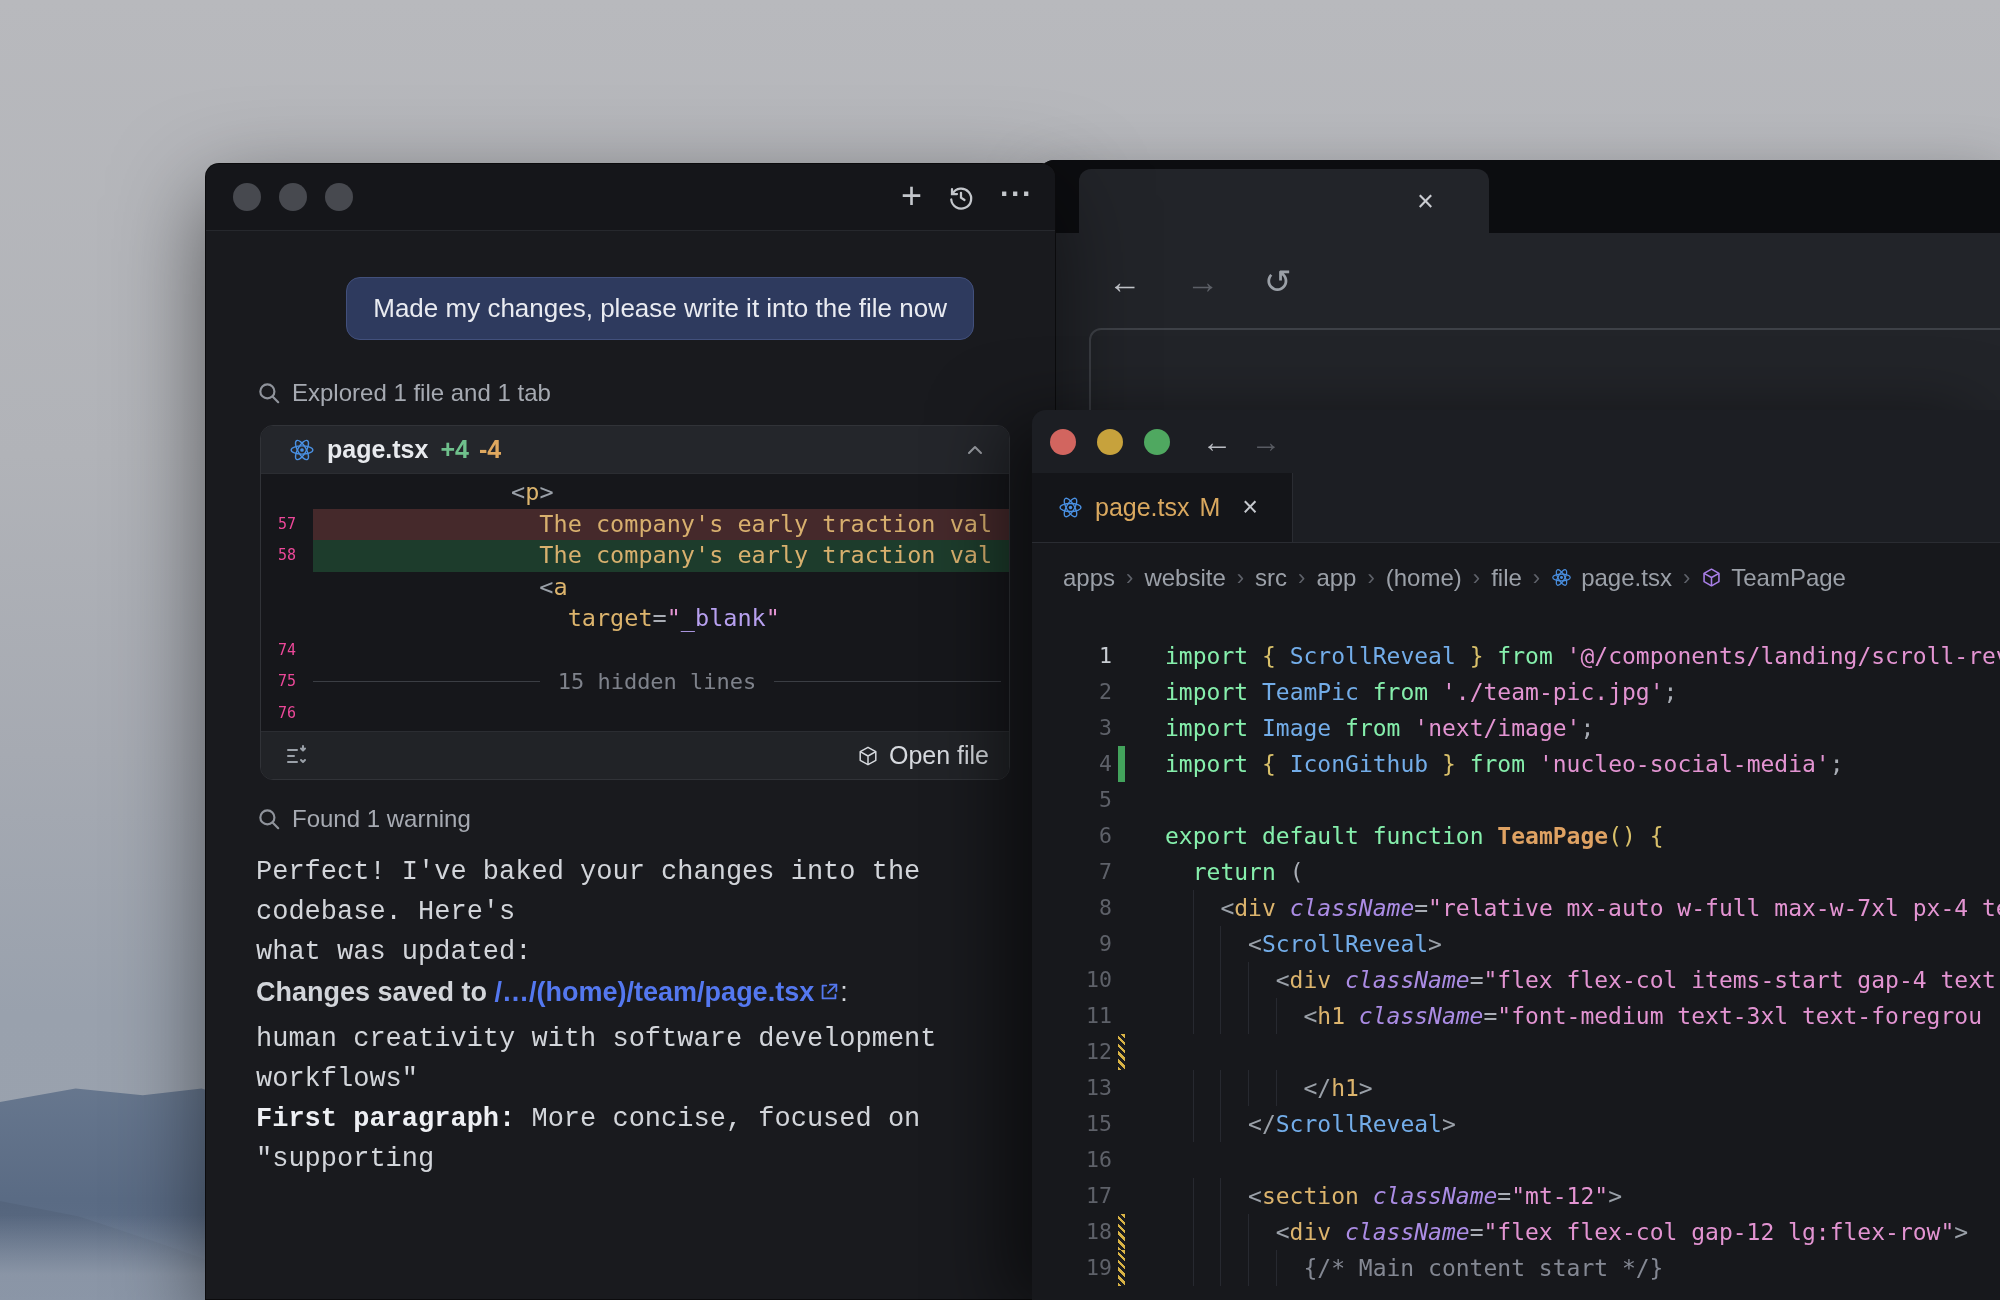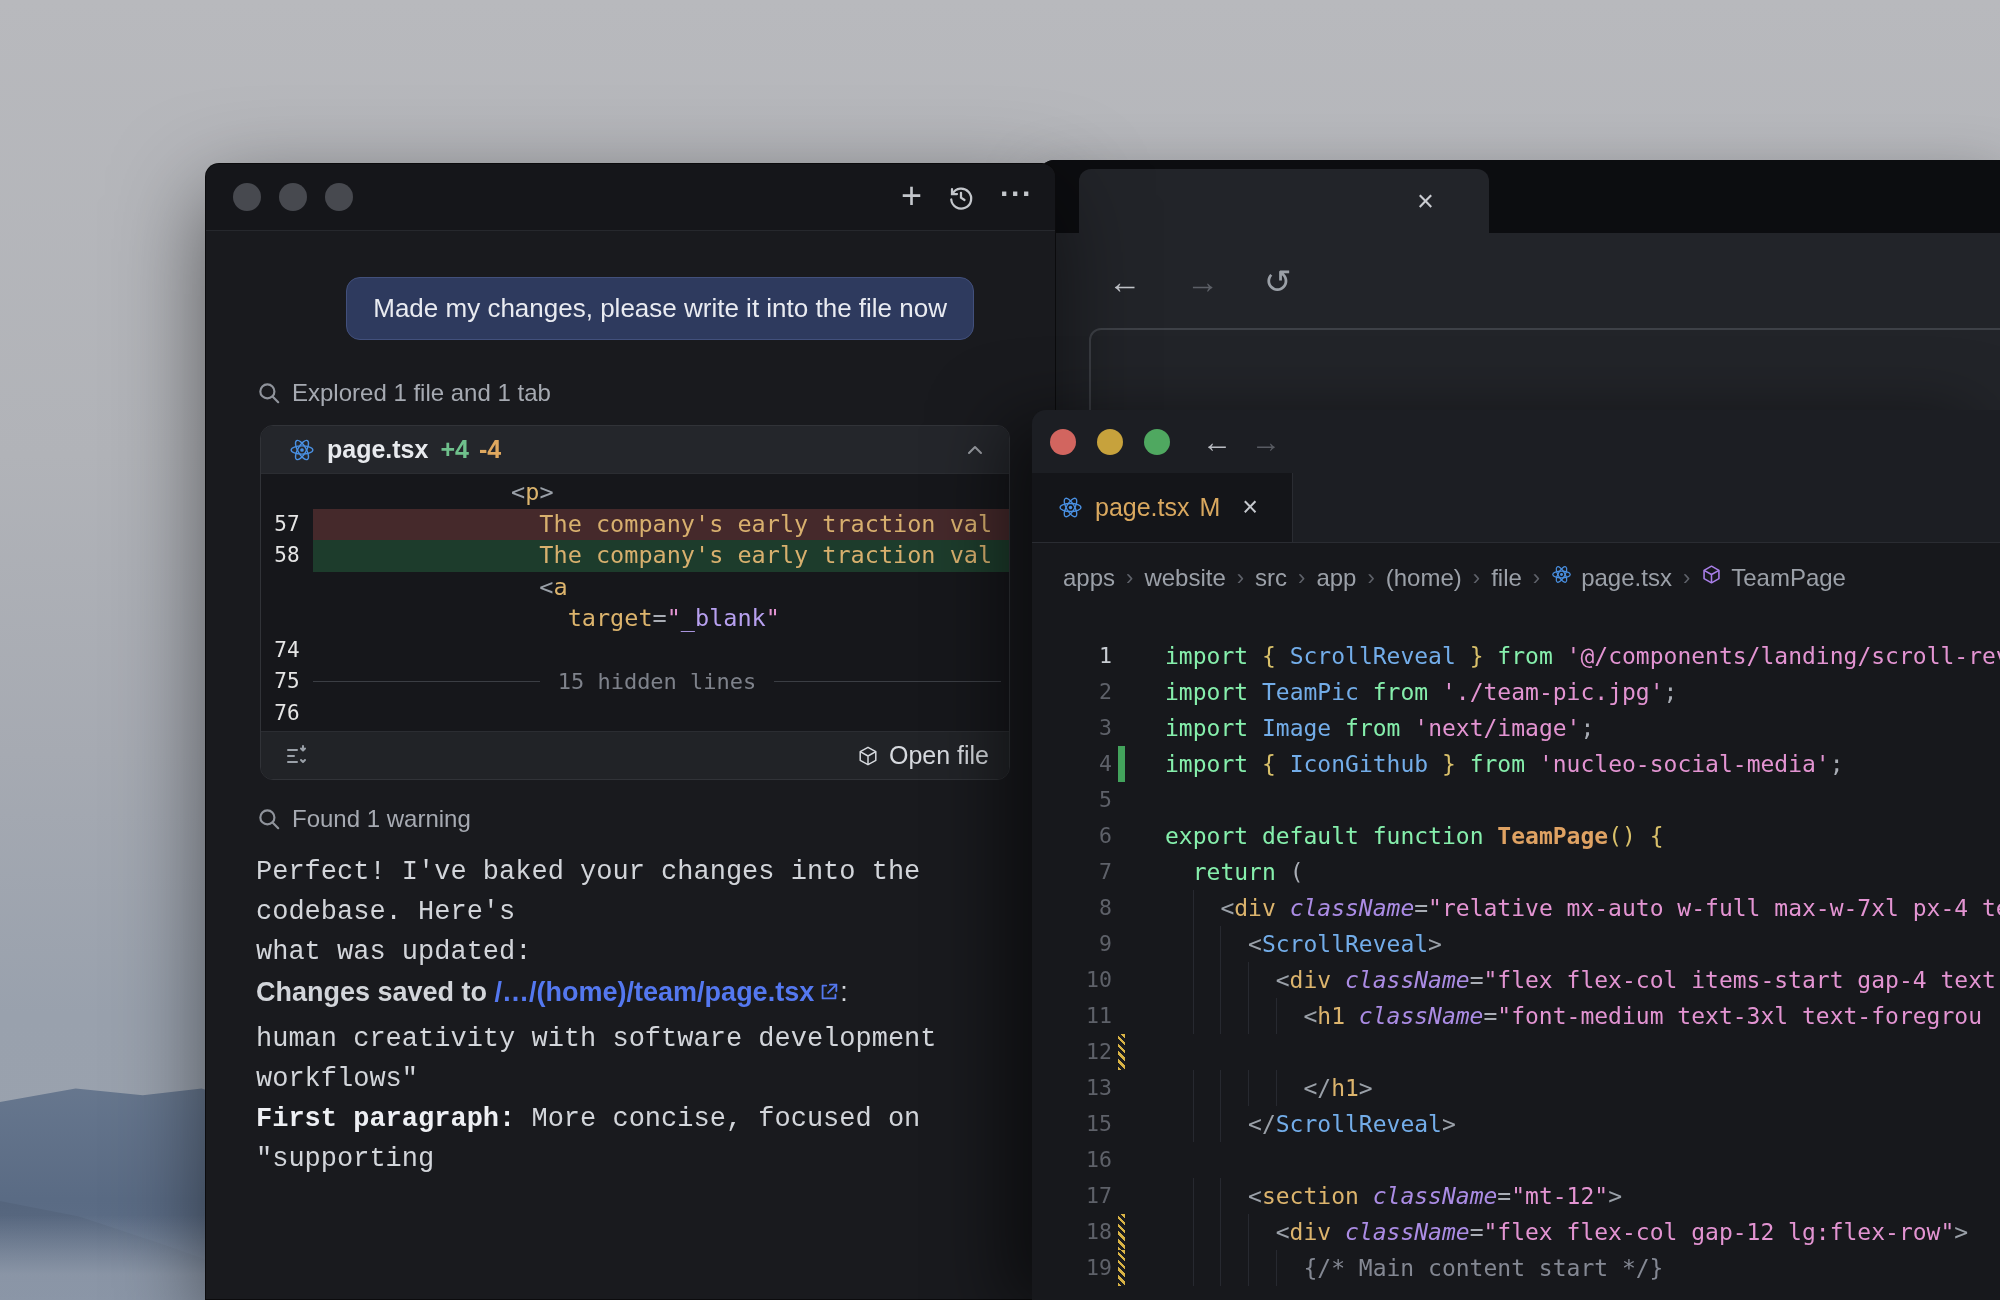--- a/index.html
+++ b/index.html
@@ -65,21 +65,21 @@
   .card{margin:18px 0 0 4px;width:750px;border:1px solid #313338;border-radius:13px;
         background:#16171b;overflow:hidden;}
   .card-h{display:flex;align-items:center;height:48px;background:#24262b;
           border-bottom:1px solid #2b2d32;padding:0 22px 0 28px;gap:12px;}
   .card-h .fname{color:#e8eaee;font-size:25px;font-weight:600;}
   .card-h .plus{color:#6fc08c;font-size:25px;font-weight:600;}
   .card-h .minus{color:#dfa85f;font-size:25px;font-weight:600;margin-left:-2px;}
   .card-h .collapse{margin-left:auto;color:#9a9da3;}
   .card-body{padding:3px 0 2px 0;font-family:"DejaVu Sans Mono",monospace;font-size:23.5px;}
   .drow{display:flex;height:31.5px;line-height:31.5px;}
-  .dnum{width:52px;flex:0 0 52px;text-align:center;color:#e5e5e5;font-size:21px;}
+  .dnum{width:52px;flex:0 0 52px;text-align:center;color:#ec4899;font-size:15px;}
   .dcontent{flex:1;white-space:pre;overflow:hidden;}
   .dcontent.removed{background:#45292b;}
   .dcontent.added{background:#1d3c2c;}
   .dsep{display:flex;align-items:center;gap:18px;padding-right:8px;}
   .dsep .dl{flex:1;height:1px;background:#3b3e44;}
   .dsep .dtxt{color:#7e828b;font-size:22px;}
   .card-f{display:flex;align-items:center;height:48px;background:#212327;
           border-top:1px solid #2b2d32;padding:0 20px 0 24px;color:#9aa0a8;}
   .openfile{margin-left:auto;display:flex;align-items:center;gap:10px;color:#d7dadf;font-size:25px;}
 
@@ -102,21 +102,21 @@
   .e-tabs{display:flex;height:70px;background:#1c1e23;border-bottom:1px solid #2a2c32;}
   .e-tab{display:flex;align-items:center;width:261px;background:#141519;
          border-right:1px solid #2a2c32;padding-left:26px;gap:12px;}
   .e-tab .tlabel{color:#d9a85f;font-size:25px;}
   .e-tab .tbadge{color:#d9a85f;font-size:25px;margin-left:-2px;}
   .e-tab .x{color:#c6c9ce;font-size:27px;margin-left:10px;}
   .e-tabfill{flex:1;}
   .e-breadcrumb{display:flex;align-items:center;height:69px;padding-left:31px;gap:11px;
                 font-size:24px;color:#9ba0a8;white-space:nowrap;overflow:hidden;}
   .e-breadcrumb .sep{color:#5f626a;font-size:22px;}
-  .e-breadcrumb .bc-item{display:flex;gap:9px;}
+  .e-breadcrumb .bc-item{display:flex;align-items:center;gap:9px;}
   .e-code{position:relative;padding-top:26px;font-family:"DejaVu Sans Mono",monospace;
           font-size:23px;overflow:hidden;height:688px;}
   .cl{position:relative;height:36px;}
   .lnum{position:absolute;left:0;top:0;width:80px;text-align:right;color:#5e6169;
         font-size:21.5px;line-height:36px;}
   .lnum.active{color:#c9cdd3;}
   .gmark{position:absolute;left:86px;top:0;width:7px;height:36px;}
   .gmark.added{background:#43a35c;}
   .gmark.modified{background:repeating-linear-gradient(45deg,#d9b345 0px,#d9b345 2.5px,#1a1b1f 2.5px,#1a1b1f 5.5px);}
   .lcontent{position:absolute;left:133px;top:0;line-height:36px;white-space:pre;}

